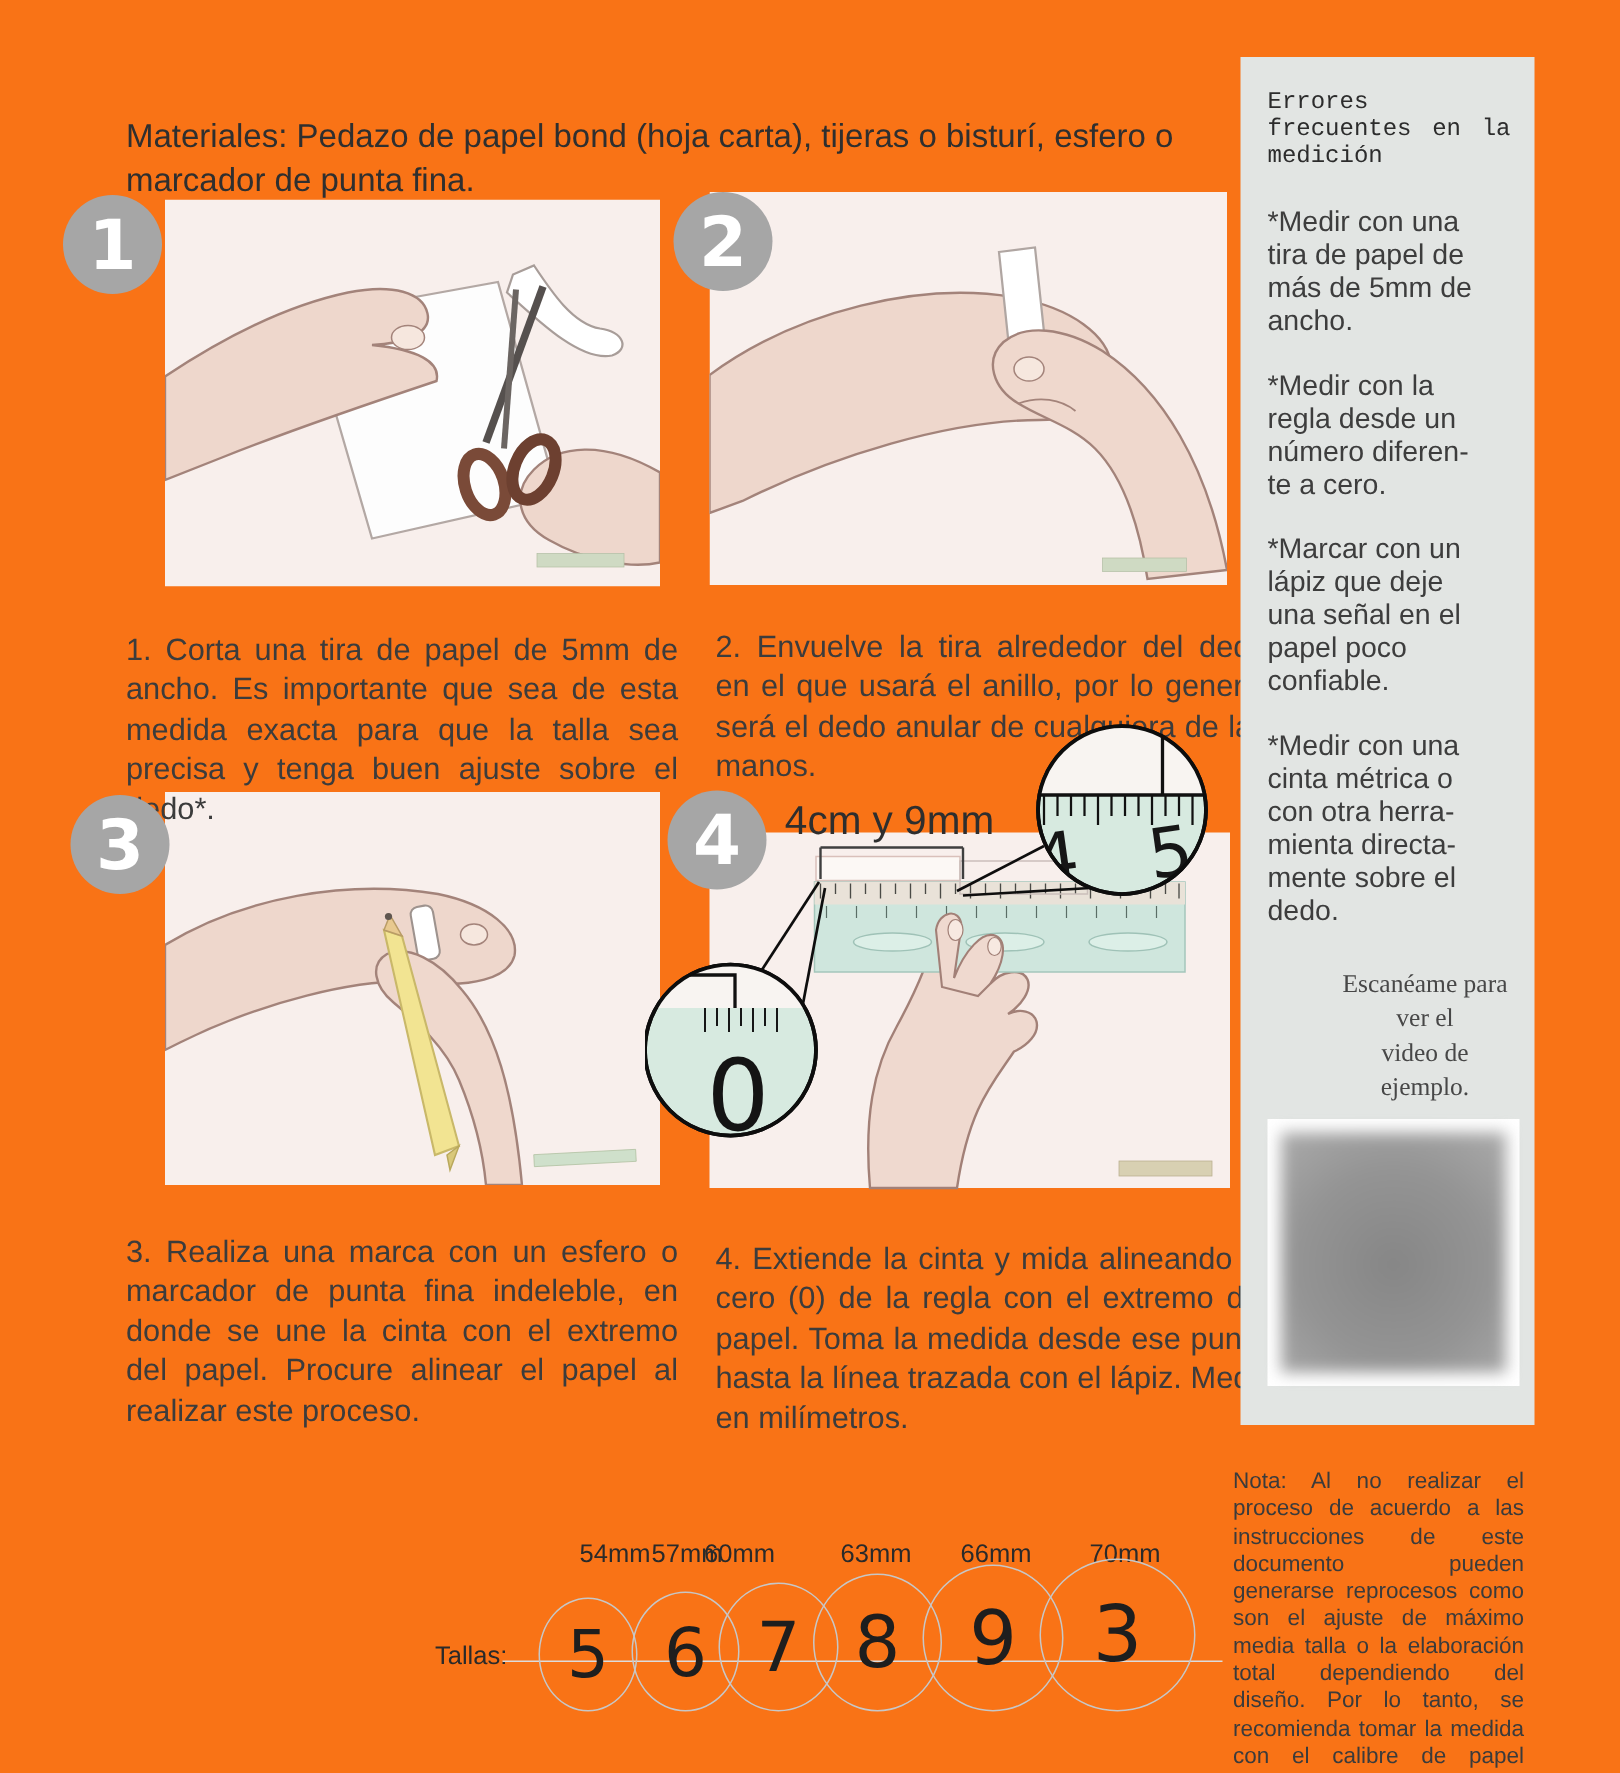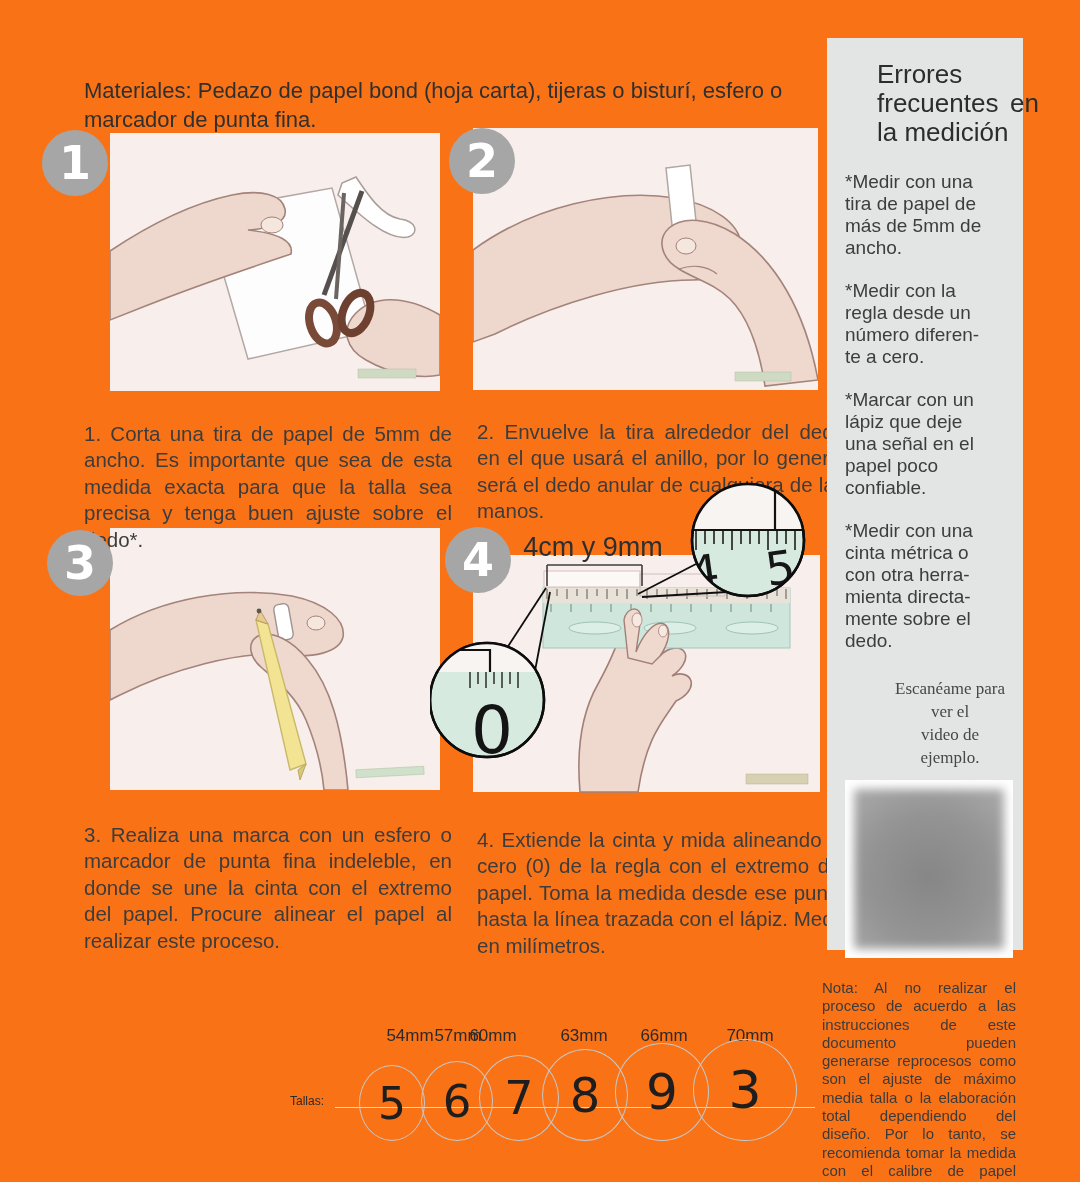--- a/index.html
+++ b/index.html
@@ -11,35 +11,35 @@
          font-size:46px;font-weight:700;z-index:5;font-family:"DejaVu Sans",sans-serif;}
   .b1{left:42px;top:130px;} .b2{left:449px;top:128px;} .b3{left:47px;top:530px;} .b4{left:445px;top:527px;}
   .illus{position:absolute;}
   .i1{left:110px;top:133px;} .i2{left:473px;top:128px;} .i3{left:110px;top:528px;} .i4{left:430px;top:468px;z-index:4;}
   .caption{position:absolute;width:368px;font-size:20.5px;line-height:1.3;text-align:justify;color:#3c3c3c;}
   .cap1{left:84px;top:400px;} .cap2{left:477px;top:398px;} .cap3{left:84px;top:801px;} .cap4{left:477px;top:806px;}
   .step5{position:absolute;left:84px;top:929px;width:778px;font-size:20.5px;line-height:1.34;
          white-space:pre-line;color:#3c3c3c;}
   .sidebar{position:absolute;left:827px;top:38px;width:196px;height:912px;background:#e2e5e3;
            box-sizing:border-box;padding:22px 16px 0 18px;}
-  .sb-title{font-family:Liberation Sans, sans-serif;font-size:26px;line-height:1.12;color:#2c2c2c;
-            width:162px;text-align:justify;margin-bottom:24px;margin-left:32px;}
+  .sb-title{font-family:Liberation Mono, monospace;font-size:16px;line-height:1.12;color:#2c2c2c;
+            width:162px;text-align:justify;margin-bottom:24px;}
   .sb-bullet{font-size:19px;line-height:22px;white-space:pre-line;color:#3d3d3d;margin-bottom:21px;}
   .sb-scan{font-family:"Liberation Serif",serif;font-size:17px;line-height:1.35;text-align:center;
            color:#474747;white-space:pre-line;margin-top:26px;margin-left:48px;}
   .qr-frame{margin:10px auto 0 auto;width:168px;height:178px;background:#ffffff;
             display:flex;align-items:center;justify-content:center;}
   .qr-blur{width:150px;height:160px;filter:blur(5px);
            background:radial-gradient(circle at 50% 55%, #868686 0%, #949494 55%, #ababab 100%);}
   .note{position:absolute;left:822px;top:964px;width:194px;font-size:15px;line-height:1.22;
         text-align:justify;white-space:pre-line;color:#3b3b3b;}
   .chart-row-label{position:absolute;left:82px;top:1026px;font-size:17px;color:#2a2a2a;}
   .chart-mm{position:absolute;top:1026px;font-size:17px;color:#2a2a2a;transform:translateX(-50%);}
   .m0{left:410px;text-align:right;} .m1{left:458px;} .m2{left:493px;} .m3{left:584px;} .m4{left:664px;} .m5{left:750px;}
-  .tallas-label{position:absolute;left:290px;top:1094px;font-size:12px;color:#2a2a2a;}
+  .tallas-label{position:absolute;left:290px;top:1094px;font-size:17px;color:#2a2a2a;}
   .chart-line{position:absolute;left:335px;top:1107px;width:480px;height:1px;background:#dcdcdc;}
   .ring{position:absolute;border:1.5px solid #c7c7c7;border-radius:50%;display:flex;
         align-items:center;justify-content:center;color:#1e1e1e;background:transparent;
         font-family:"DejaVu Sans",sans-serif;}
   .r0{left:359px;top:1065px;width:64px;height:74px;font-size:44px;}
   .r1{left:421px;top:1061px;width:70px;height:78px;font-size:45px;}
   .r2{left:479px;top:1055px;width:78px;height:84px;font-size:46px;}
   .r3{left:542px;top:1049px;width:84px;height:90px;font-size:48px;}
   .r4{left:615px;top:1043px;width:92px;height:96px;font-size:50px;}
   .r5{left:693px;top:1039px;width:102px;height:100px;font-size:52px;}

